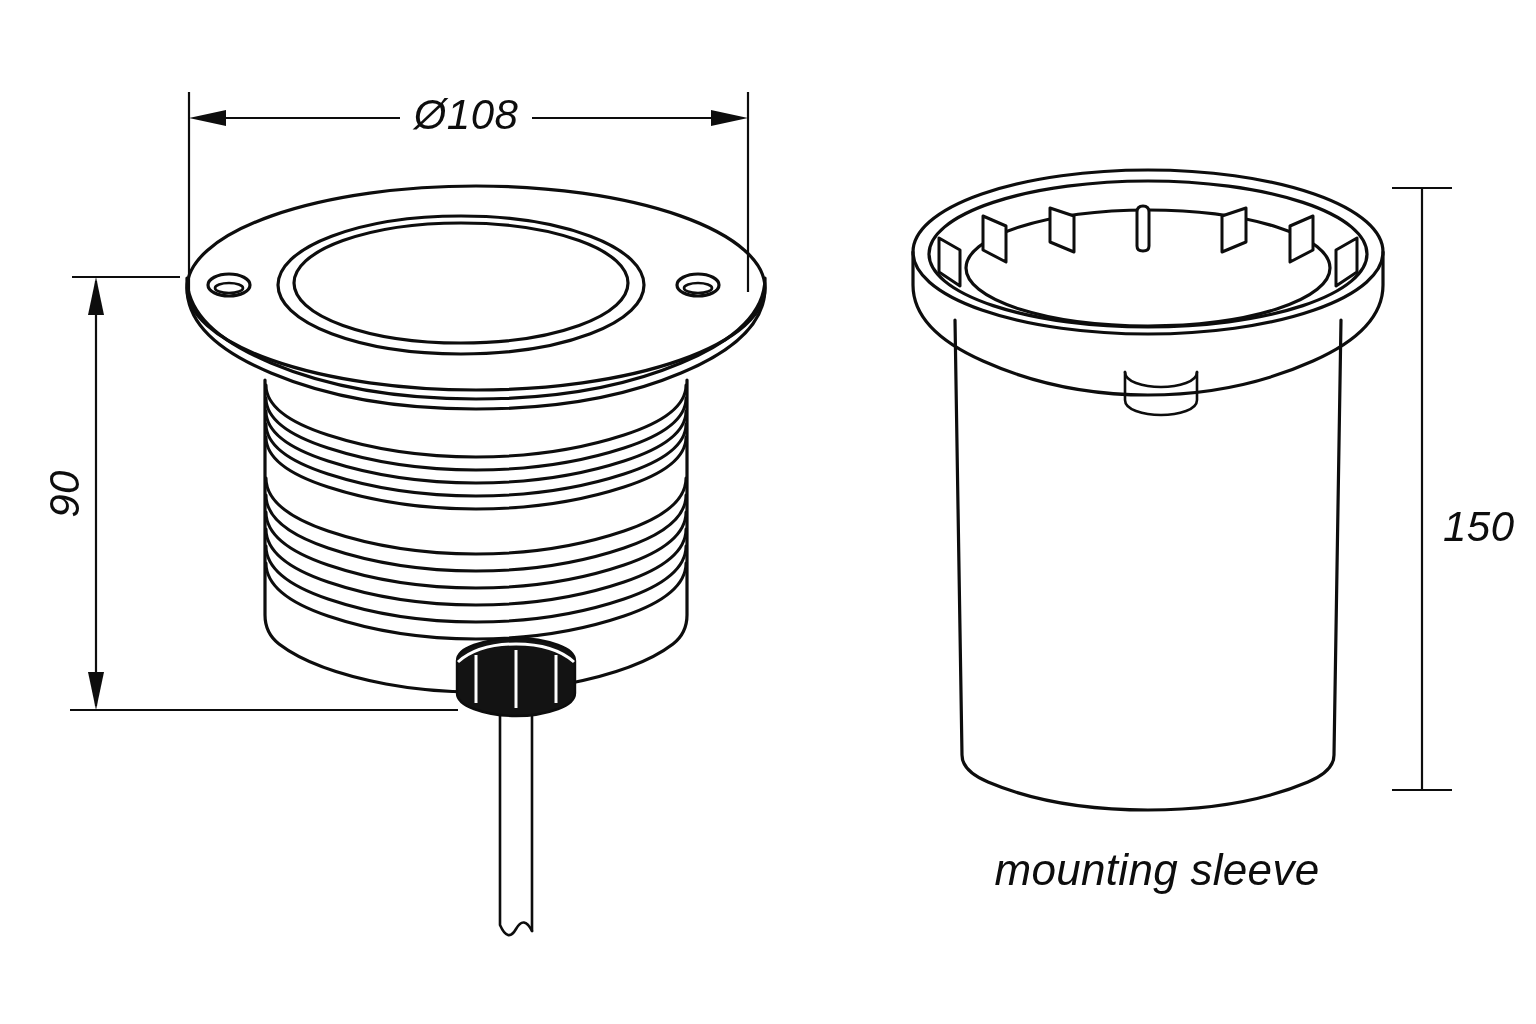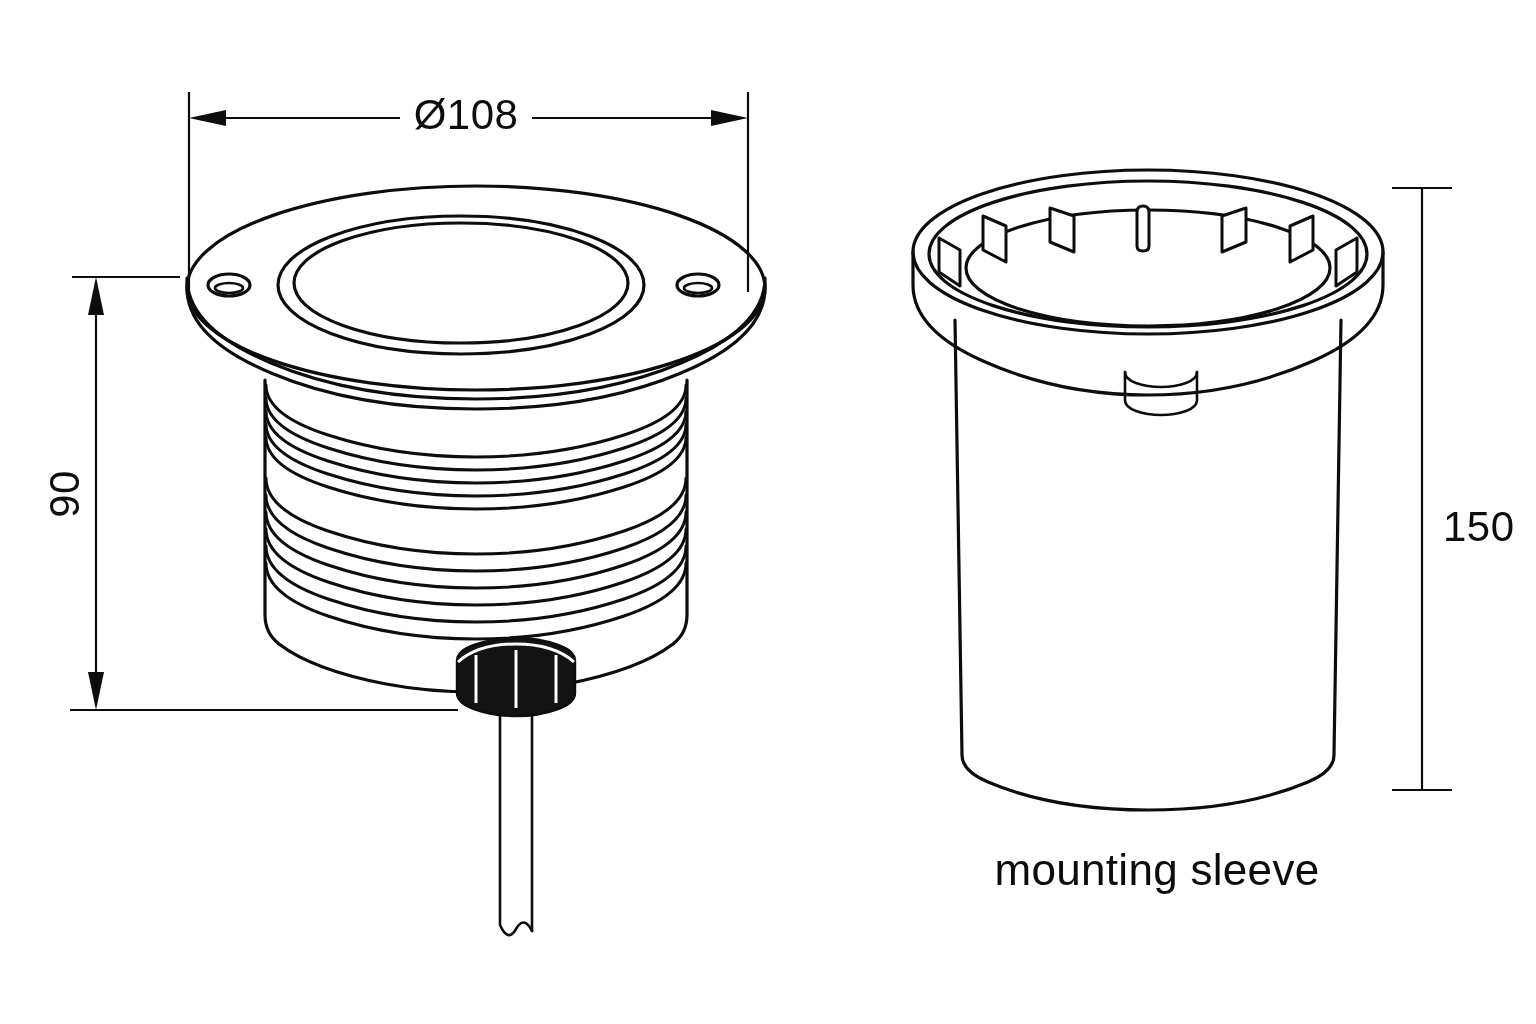--- a/index.html
+++ b/index.html
@@ -11,20 +11,21 @@
     width: 1536px;
     height: 1024px;
     font-family: "Liberation Sans", sans-serif;
     overflow: hidden;
   }
   #drawing-root {
     position: relative;
     width: 1536px;
     height: 1024px;
     background: #8b5cf6;
+    font-style: italic;
   }
   svg#technical-drawing {
     display: block;
     width: 1536px;
     height: 1024px;
   }
   .outline {
     fill: none;
     stroke: #0d0d0d;
     stroke-width: 3.2;

